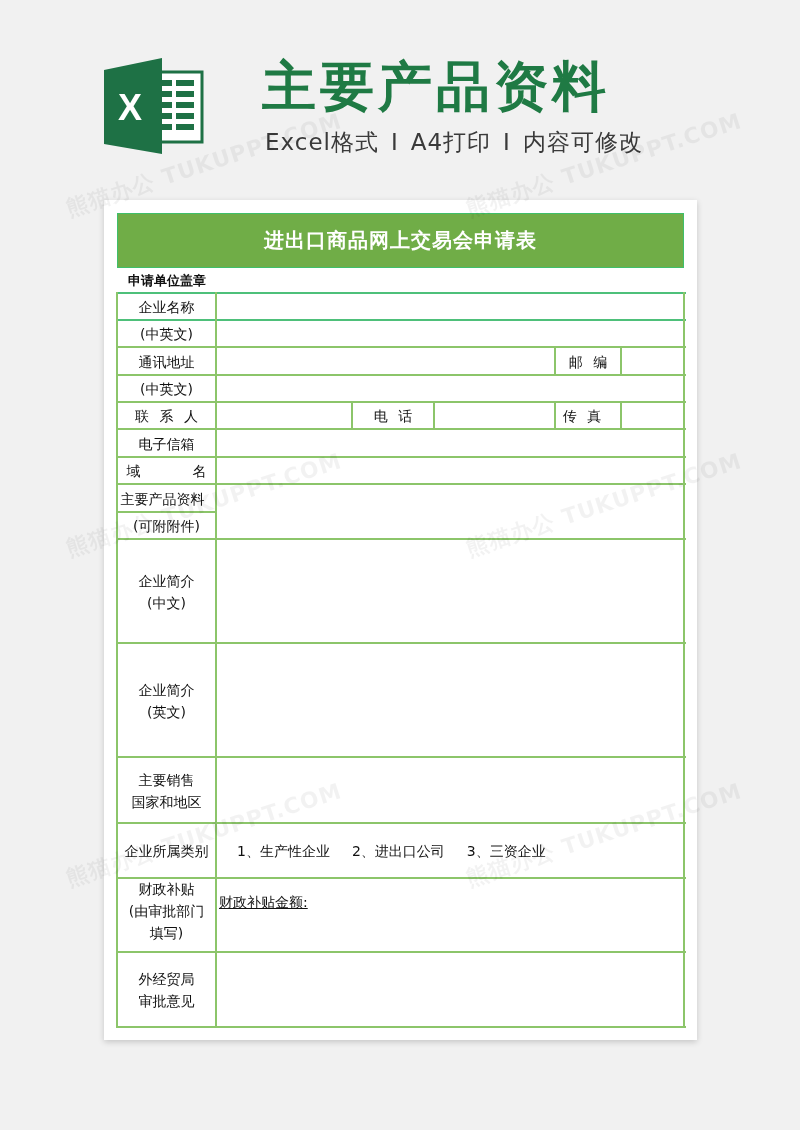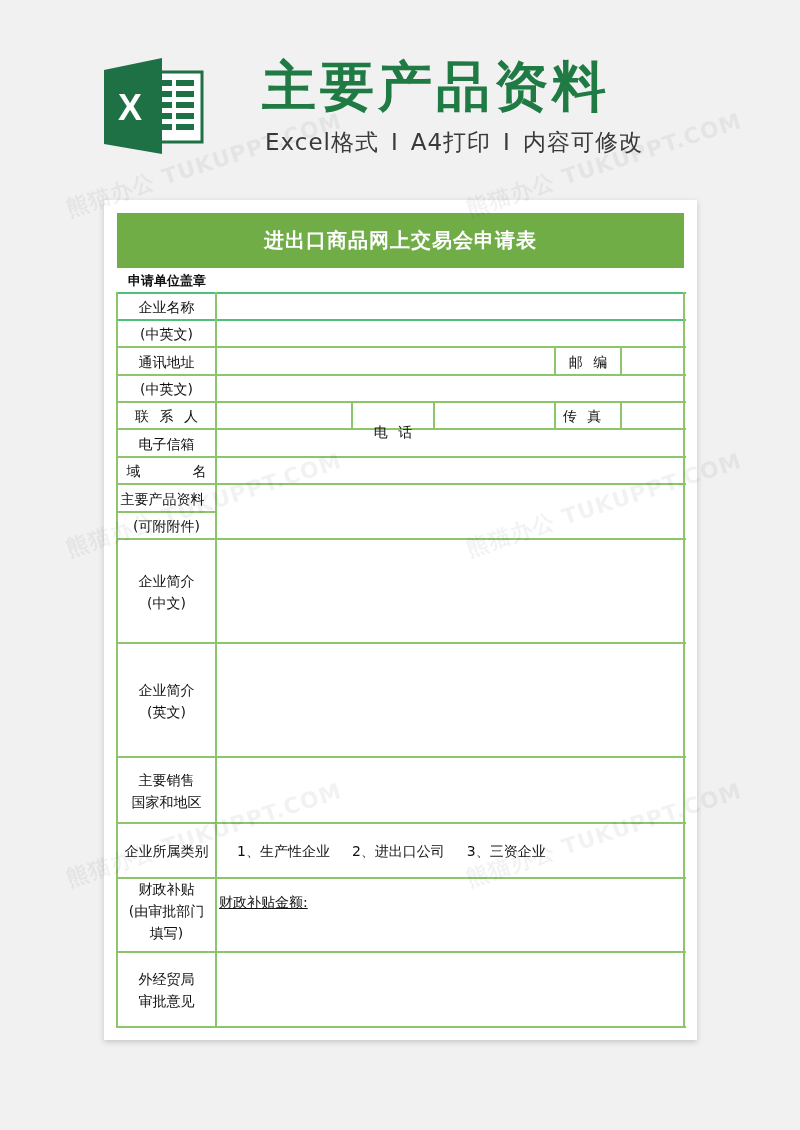--- a/index.html
+++ b/index.html
@@ -142,21 +142,21 @@
 
 <div class="cell" style="left:112px; top:348px; width:109px; height:27px;">通讯地址</div>
 <div class="cell left" style="left:217px; top:348px; width:337px; height:27px;"></div>
 <div class="cell" style="left:556px; top:348px; width:64px; height:27px; word-spacing:6px;">邮 编</div>
 <div class="cell left" style="left:622px; top:348px; width:61px; height:27px;"></div>
 <div class="cell" style="left:118px; top:376px; width:97px; height:26px;">(中英文)</div>
 <div class="cell left" style="left:217px; top:376px; width:466px; height:26px;"></div>
 
 <div class="cell" style="left:118px; top:403px; width:97px; height:26px; word-spacing:6px;">联 系 人</div>
 <div class="cell left" style="left:217px; top:403px; width:134px; height:26px;"></div>
-<div class="cell" style="left:353px; top:419px; width:80px; height:26px; word-spacing:6px;">电 话</div>
+<div class="cell" style="left:353px; top:403px; width:80px; height:26px; word-spacing:6px;">电 话</div>
 <div class="cell left" style="left:435px; top:403px; width:119px; height:26px;"></div>
 <div class="cell" style="left:556px; top:403px; width:52px; height:26px; word-spacing:6px;">传 真</div>
 <div class="cell left" style="left:622px; top:403px; width:61px; height:26px;"></div>
 
 <div class="cell" style="left:118px; top:430px; width:97px; height:27px;">电子信箱</div>
 <div class="cell left" style="left:217px; top:430px; width:466px; height:27px;"></div>
 
 <div class="cell" style="left:118px; top:458px; width:97px; height:26px;">
   <span class="domain-label">
       <span>域</span>

